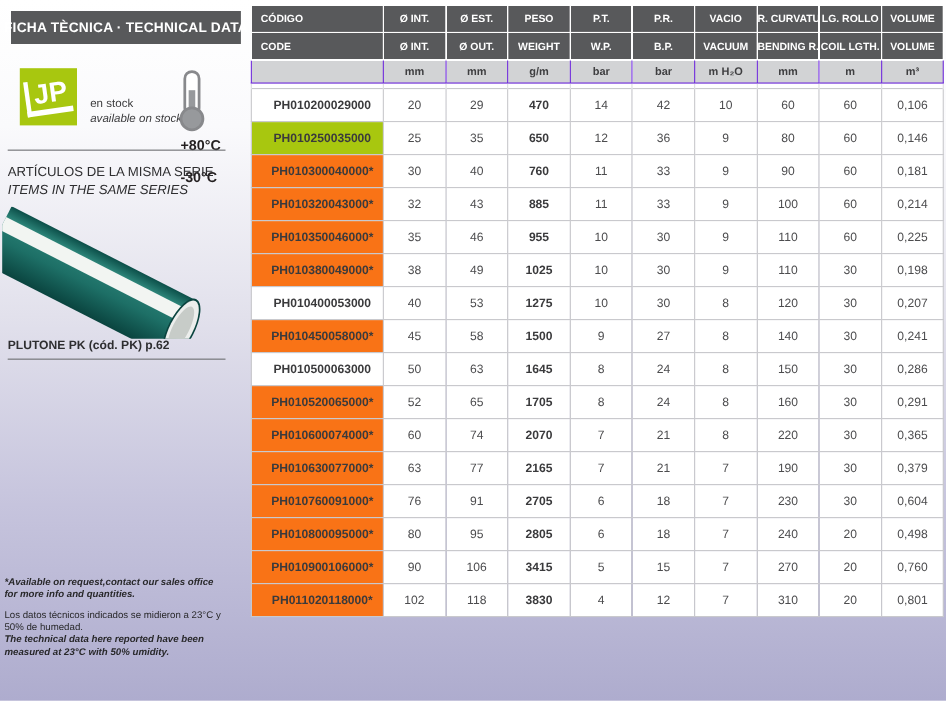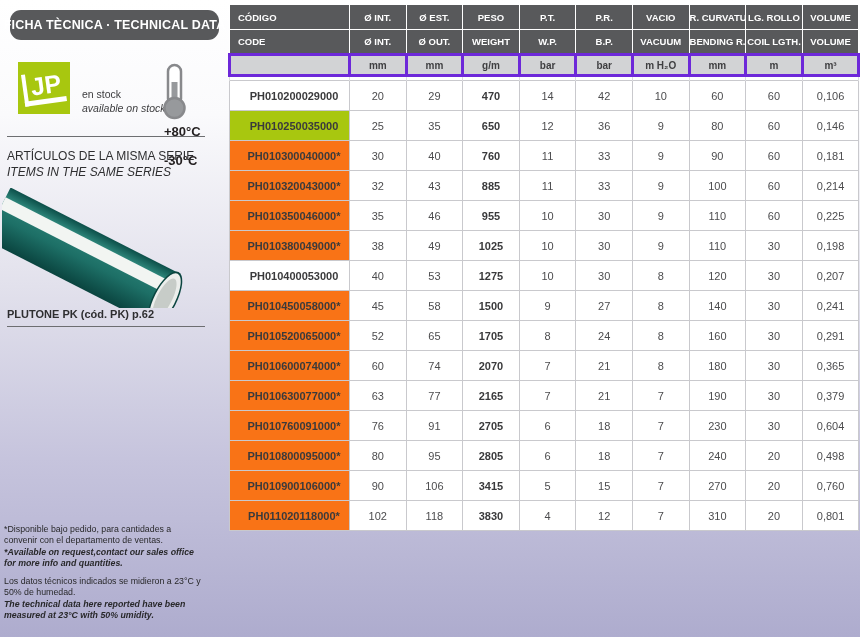--- a/index.html
+++ b/index.html
@@ -6,21 +6,21 @@
   html,body { width:860px; height:637px; }
   body {
     position:relative; overflow:hidden;
     font-family:"Liberation Sans","DejaVu Sans",sans-serif;
     background:linear-gradient(180deg,#ffffff 0%,#fafafc 18%,#e2e1ec 45%,#c6c4dd 72%,#aeacce 100%);
   }
   .sidebar { position:absolute; left:0; top:0; width:228px; height:637px; }
   .title-box {
     position:absolute; left:10px; top:10px; width:209px; height:30px;
     background:#58595b; color:#fff; display:flex; align-items:center; justify-content:center;
-    font-weight:bold; font-size:12.5px; letter-spacing:.2px; white-space:nowrap;border-radius:11px;
+    font-weight:bold; font-size:12.5px; letter-spacing:.2px; white-space:nowrap;
   }
   .stock-row { position:absolute; left:10px; top:60px; width:215px; height:58px; }
   .jp-logo {
     position:absolute; left:8px; top:2px; width:52px; height:52px; background:#a8c70f;
     display:flex; align-items:center; justify-content:center;
   }
   .jp-inner {
     transform:rotate(-8deg); color:#fff; font-weight:bold; font-size:25px; line-height:1;
     border-left:4px solid #fff; border-bottom:5px solid #fff; padding:1px 3px 1px 4px;
   }
@@ -42,21 +42,21 @@
   .footnotes .gap { margin-top:7px; }
 
   table.data { position:absolute; left:228px; top:4px; width:630px; border-collapse:collapse; table-layout:fixed; }
   table.data th, table.data td { overflow:hidden; }
   thead th {
     background:#58595b; color:#fff; font-weight:bold; font-size:9.5px;
     height:25px; border:1px solid #fff; text-align:center; white-space:nowrap;
   }
   thead th.code { text-align:left; padding-left:8px; }
   thead tr.units th {
-    background:#d2d3d5; color:#3f3f41; font-size:10px; height:21px; border:3px solid #6d28d9;
+    background:#d2d3d5; color:#3f3f41; font-size:10px; height:21px; border:1px solid #6d28d9;
   }
   tbody td {
     background:#fff; border:1px solid #c9c9cd; height:30px;
     font-size:11px; color:#4c4c4e; text-align:center;
   }
   tbody tr.spacer td { height:5px; border-top:none; border-bottom:none; border-color:#dcdce0; }
   tbody td.code { text-align:center; padding-left:9px; font-weight:bold; color:#3a3a3c; }
   tbody td.weight { font-weight:bold; color:#3a3a3c; }
   tbody tr.selected td.code { background:#a8c70f; }
   tbody tr.request  td.code { background:#f97316; }
@@ -114,22 +114,20 @@
         <ellipse cx="-0.5" cy="0" rx="7.5" ry="22" fill="#c7ccc8"></ellipse>
       </g>
     </g>
   </svg>
 
   <div class="hose-caption">PLUTONE PK (cód. PK) p.62</div>
 
   <div class="divider d2"></div>
 
   <div class="footnotes">
-    <p class="es">*Disponible bajo pedido, para cantidades a
-convenir con el departamento de ventas.</p>
     <p class="en">*Available on request,contact our sales office
 for more info and quantities.</p>
     <p class="es gap">Los datos técnicos indicados se midieron a 23°C y
 50% de humedad.</p>
     <p class="en">The technical data here reported have been
 measured at 23°C with 50% umidity.</p>
   </div>
 
 </div>
 
@@ -278,41 +276,53 @@
         <td class="">45</td>
         <td class="">58</td>
         <td class="weight">1500</td>
         <td class="">9</td>
         <td class="">27</td>
         <td class="">8</td>
         <td class="">140</td>
         <td class="">30</td>
         <td class="">0,241</td>
       </tr>
+      <tr class="normal">
+        <td class="code">PH010500063000</td>
+        <td class="">50</td>
+        <td class="">63</td>
+        <td class="weight">1645</td>
+        <td class="">8</td>
+        <td class="">24</td>
+        <td class="">8</td>
+        <td class="">150</td>
+        <td class="">30</td>
+        <td class="">0,286</td>
+      </tr>
       <tr class="request">
         <td class="code">PH010520065000*</td>
         <td class="">52</td>
         <td class="">65</td>
         <td class="weight">1705</td>
         <td class="">8</td>
         <td class="">24</td>
         <td class="">8</td>
         <td class="">160</td>
         <td class="">30</td>
         <td class="">0,291</td>
       </tr>
       <tr class="request">
         <td class="code">PH010600074000*</td>
         <td class="">60</td>
         <td class="">74</td>
         <td class="weight">2070</td>
         <td class="">7</td>
         <td class="">21</td>
         <td class="">8</td>
-        <td class="">180</td>
+        <td class="">220</td>
         <td class="">30</td>
         <td class="">0,365</td>
       </tr>
       <tr class="request">
         <td class="code">PH010630077000*</td>
         <td class="">63</td>
         <td class="">77</td>
         <td class="weight">2165</td>
         <td class="">7</td>
         <td class="">21</td>

